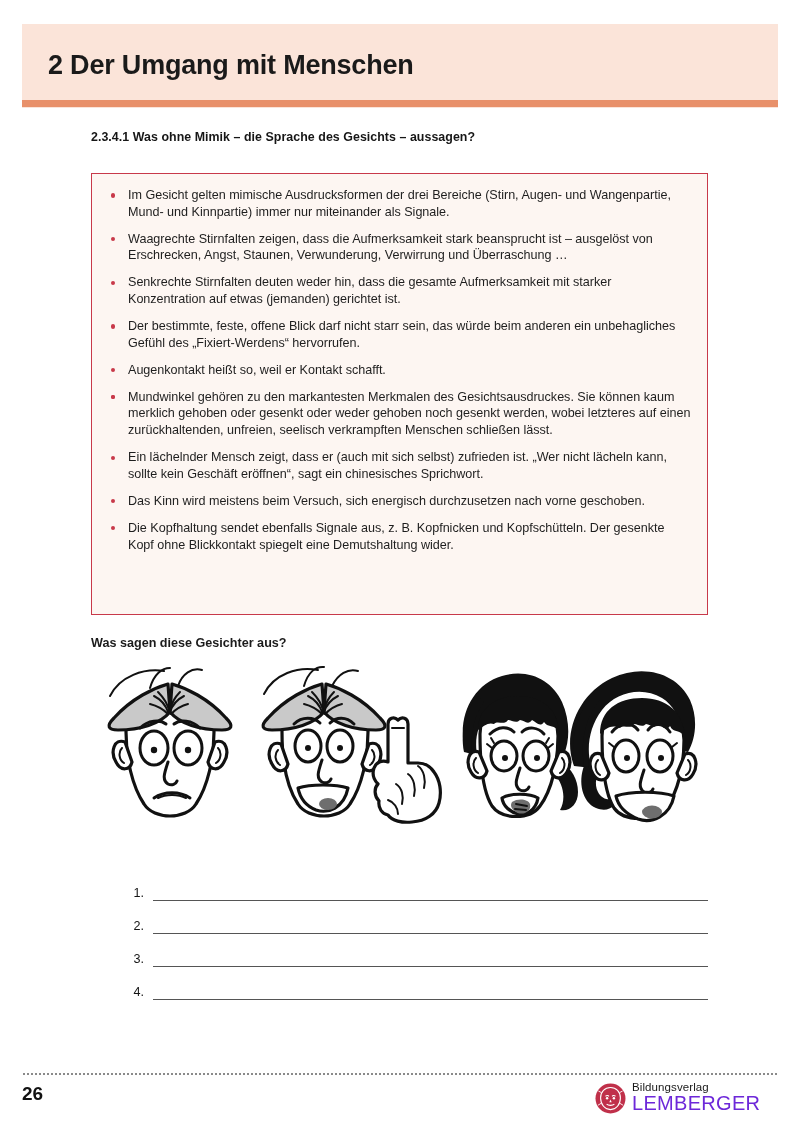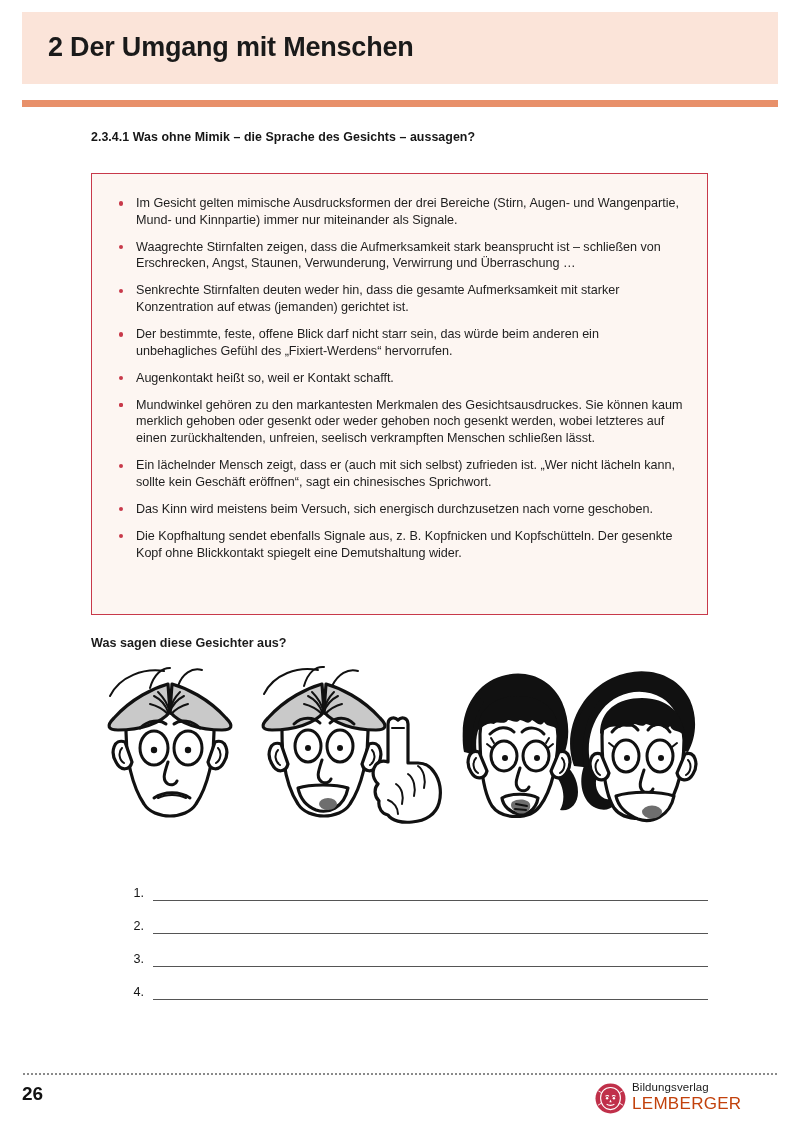--- a/index.html
+++ b/index.html
@@ -18,23 +18,23 @@
     height: 1131px;
     background: #ffffff;
     overflow: hidden;
     box-sizing: border-box;
   }
 
   
   .header-band {
     position: absolute;
     left: 22px;
-    top: 12px;
+    top: 24px;
     width: 756px;
-    height: 72px;
+    height: 84px;
     background: #fbe4d9;
     box-sizing: border-box;
     text-align: center;
   }
   .header-title {
     position: absolute;
     left: 26px;
     top: 50%;
     transform: translateY(-52%);
     font-size: 27px;
@@ -71,21 +71,21 @@
     top: 173px;
     width: 617px;
     height: 442px;
     border: 1.4px solid #c8394a;
     background: #fdf6f2;
     box-sizing: border-box;
     padding: 13px 16px 10px 12px;
   }
   .bullet-list {
     list-style: none;
-    margin: 8px;
+    margin: 0;
     padding: 0;
   }
   .bullet-item {
     position: relative;
     padding-left: 24px;
     margin-bottom: 10.5px;
     font-size: 12.6px;
     line-height: 16.6px;
     color: #1e1e1e;
     text-align: left;
@@ -201,22 +201,22 @@
     top: 0;
     width: 148px;
   }
   .logo-line1 {
     font-size: 11.5px;
     color: #1a1a1a;
     line-height: 14px;
     letter-spacing: 0.1px;
   }
   .logo-line2 {
-    font-size: 17px;
-    color: #c2410c;
+    font-size: 20px;
+    color: #6d28d9;
     line-height: 19px;
     letter-spacing: 0.3px;
   }
 </style>
 </head>
 <body>
 
 <div class="page">
 
   <div class="header-band">
@@ -227,21 +227,21 @@
   <div class="section-heading">2.3.4.1 Was ohne Mimik – die Sprache des Gesichts – aussagen?</div>
 
   <div class="bullet-box">
     <ul class="bullet-list">
       <li class="bullet-item">
         <span class="dot"></span>
         <span>Im Gesicht gelten mimische Ausdrucksformen der drei Bereiche (Stirn, Augen- und Wangenpartie, Mund- und Kinnpartie) immer nur miteinander als Signale.</span>
       </li>
       <li class="bullet-item">
         <span class="dot"></span>
-        <span>Waagrechte Stirnfalten zeigen, dass die Aufmerksamkeit stark beansprucht ist – schließen von Erschrecken, Angst, Staunen, Verwunderung, Verwirrung und Überraschung …</span>
+        <span>Waagrechte Stirnfalten zeigen, dass die Aufmerksamkeit stark beansprucht ist – ausgelöst von Erschrecken, Angst, Staunen, Verwunderung, Verwirrung und Überraschung …</span>
       </li>
       <li class="bullet-item">
         <span class="dot"></span>
         <span>Senkrechte Stirnfalten deuten weder hin, dass die gesamte Aufmerksamkeit mit starker Konzentration auf etwas (jemanden) gerichtet ist.</span>
       </li>
       <li class="bullet-item">
         <span class="dot"></span>
         <span>Der bestimmte, feste, offene Blick darf nicht starr sein, das würde beim anderen ein unbehagliches Gefühl des „Fixiert-Werdens“ hervorrufen.</span>
       </li>
       <li class="bullet-item">

